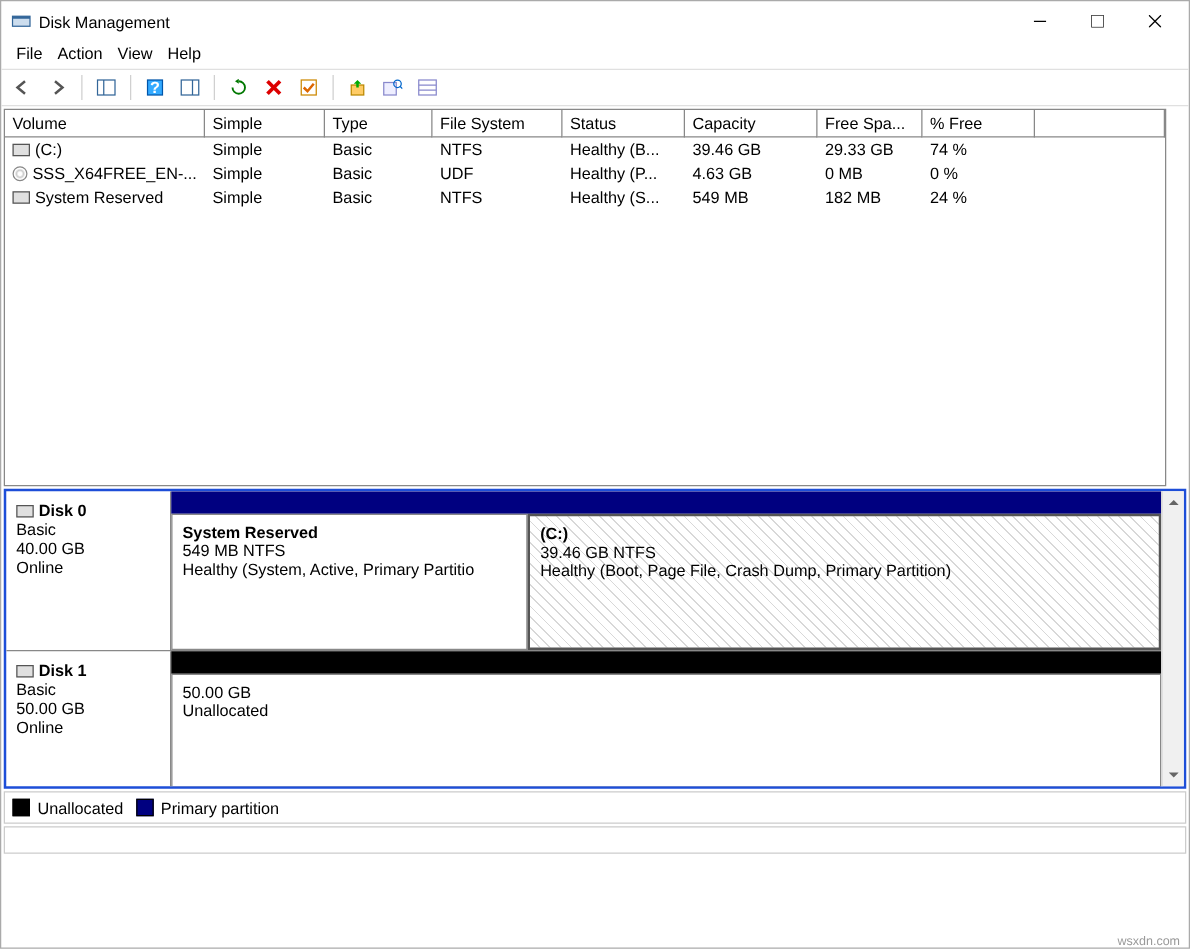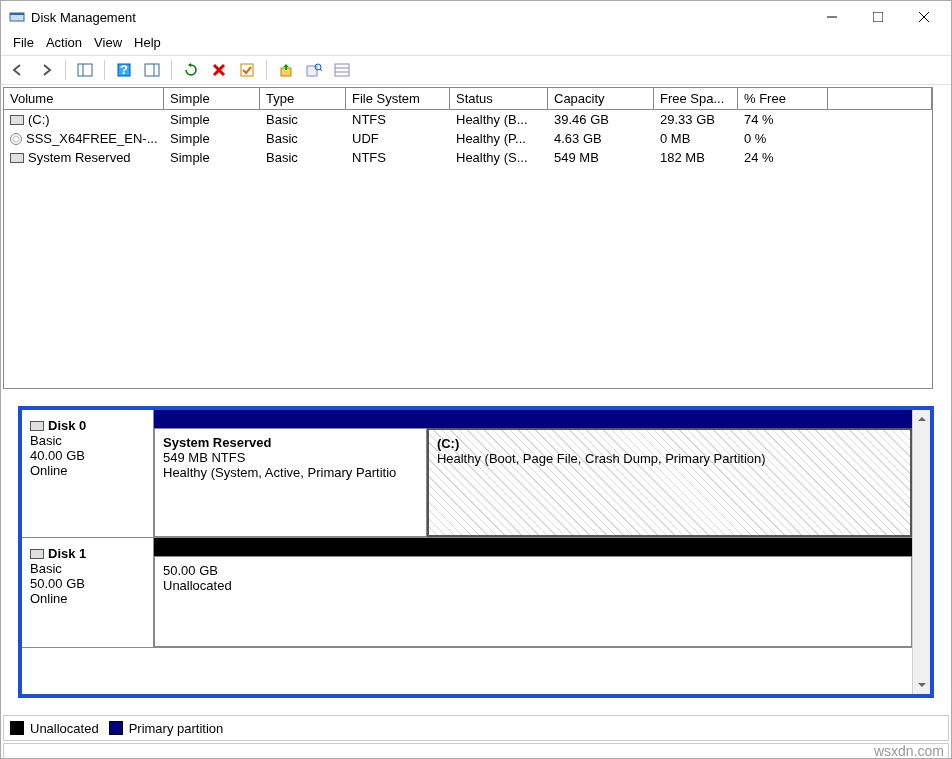--- a/index.html
+++ b/index.html
@@ -23,41 +23,41 @@
 .vol-header { display: flex; background: #fff; }
 .vol-header .col { border: 1px solid #888; border-top: none; border-left: none; padding: 3px 6px; overflow: hidden; white-space: nowrap; }
 .vol-header .col:first-child { border-left: none; }
 .vol-body { height: 278px; background: #fff; overflow: auto; }
 .vol-row { display: flex; }
 .vol-row .cell { padding: 2px 6px; overflow: hidden; white-space: nowrap; text-overflow: ellipsis; display:flex; align-items:center; gap:4px; }
 .c0 { width: 160px; } .c1 { width: 96px; } .c2 { width: 86px; }
 .c3 { width: 104px; } .c4 { width: 98px; } .c5 { width: 106px; }
 .c6 { width: 84px; } .c7 { width: 90px; } .c8 { flex: 1; }
 
-.disk-pane { border: 4px solid #1d4ed8; margin: 17px; height: 292px; display:flex; }
+.disk-pane { border: 2px solid #1d4ed8; margin: 2px; height: 240px; display:flex; }
 .disk-scroll { flex:1; overflow:hidden; }
 .scrollbar { width: 18px; background: #f0f0f0; border-left: 1px solid #d0d0d0; display:flex; flex-direction:column; }
 .scrollbar .arrow { height: 18px; display:flex; align-items:center; justify-content:center; }
 .scrollbar .track { flex:1; }
 
 .disk-row { display: flex; border-bottom: 1px solid #888; }
 .disk-label { width: 132px; padding: 8px 8px; border-right: 1px solid #888; }
 .disk-label .dn { font-weight: bold; display:flex; align-items:center; gap:4px; }
 .disk-parts { flex: 1; display: flex; flex-direction: column; }
 .disk-parts .part-header { height: 18px; background: #000080; }
 .disk-parts .part-body { flex: 1; display: flex; }
 .part { border: 1px solid #888; padding: 6px 8px; margin: 0; overflow:hidden; }
 .part .pn { font-weight: bold; }
 .part.hatched { background: repeating-linear-gradient(45deg, #fff 0 5px, #d8d8d8 5px 6px); border: 2px solid #555; }
 
 .legend { height: 26px; border: 1px solid #ccc; margin: 0 2px; display:flex; align-items:center; padding: 0 6px; gap: 6px; }
 .legend .sw { width: 14px; height: 14px; border: 1px solid #000; display:inline-block; }
 .statusbar { height: 22px; border: 1px solid #ccc; margin: 2px; }
 
-.source { position: absolute; right: 8px; bottom: 0; font-size: 14px; color: #999; }
+.source { position: absolute; right: 8px; bottom: 0; font-size: 10px; color: #999; }
 
 .drive-icon { width:14px; height:10px; background:#e0e0e0; border:1px solid #555; display:inline-block; vertical-align:middle; }
 .cd-icon { width:12px; height:12px; border-radius:50%; background:radial-gradient(circle,#fff 20%,#ccc 40%,#fff 60%); border:1px solid #888; display:inline-block; }
 </style>
 </head>
 <body>
 
 <div class="titlebar">
   <span class="app-icon">
     <svg viewBox="0 0 16 16">
@@ -236,20 +236,21 @@
         <div class="disk-parts">
           <div class="part-header" style="background: rgb(0, 0, 128);"></div>
           <div class="part-body">
             <div class="part" style="width: 36%;">
               <div class="pn">System Reserved</div>
               <div>549 MB NTFS</div>
               <div>Healthy (System, Active, Primary Partitio</div>
             </div>
             <div class="part hatched" style="width: 64%;">
               <div class="pn">(C:)</div>
+              <div>39.46 GB NTFS</div>
               <div>Healthy (Boot, Page File, Crash Dump, Primary Partition)</div>
             </div>
           </div>
         </div>
       </div>
       <div class="disk-row" style="height: 110px;">
         <div class="disk-label">
           <div class="dn">
             <span class="drive-icon"></span>
             <span>Disk 1</span>

